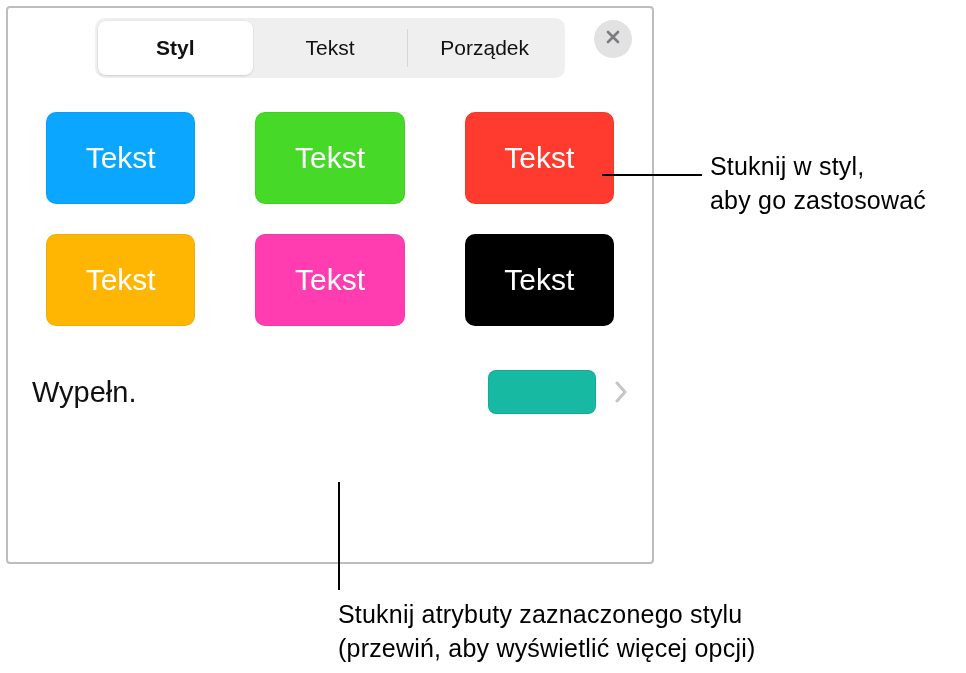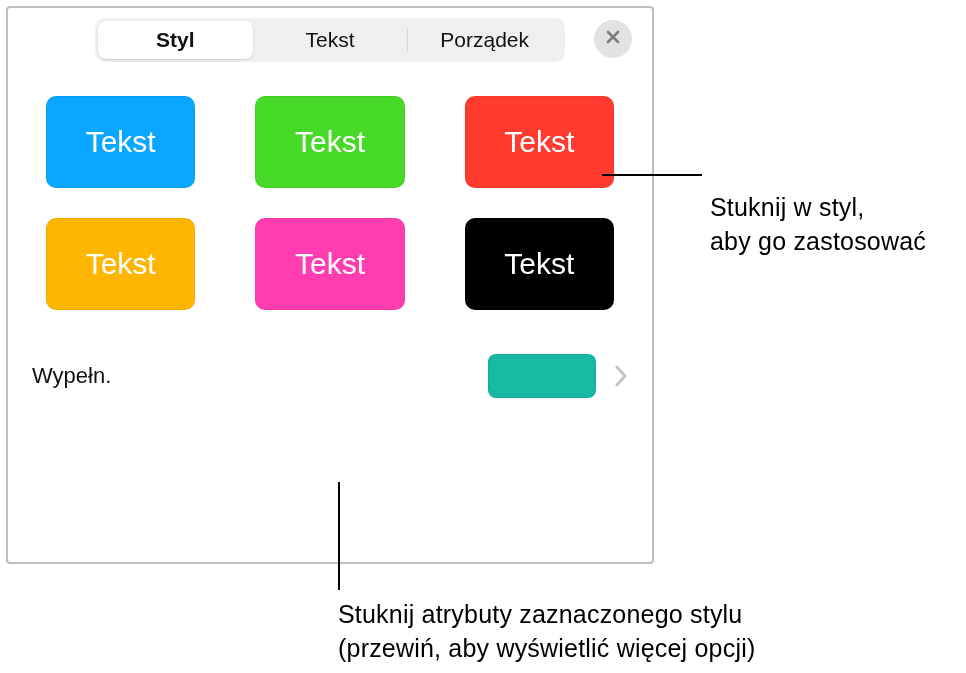--- a/index.html
+++ b/index.html
@@ -26,21 +26,21 @@
       align-items: center;
       justify-content: center;
       padding: 10px 14px 14px 14px;
       position: relative;
     }
     .segmented {
       display: flex;
       background: #efefef;
       border-radius: 10px;
       padding: 3px;
-      height: 44px;
+      height: 60px;
       align-items: stretch;
       width: 470px;
     }
     .segmented .seg {
       flex: 1 1 0;
       display: flex;
       align-items: center;
       justify-content: center;
       font-size: 21px;
       color: #111;
@@ -95,21 +95,21 @@
       font-weight: 400;
       cursor: pointer;
       box-shadow: inset 0 0 0 1px rgba(0,0,0,0.05);
     }
     .options { padding-top: 18px; }
     .row {
       display: flex;
       align-items: center;
       justify-content: space-between;
       padding: 18px 24px;
-      font-size: 22px;
+      font-size: 29px;
       color: #111;
     }
     .row + .row { border-top: 1px solid #dcdcdc; }
     .row-right { display: flex; align-items: center; gap: 18px; }
     .fill-chip {
       width: 108px;
       height: 44px;
       border-radius: 8px;
       box-shadow: inset 0 0 0 1px rgba(0,0,0,0.08);
     }
@@ -199,18 +199,18 @@
           <svg viewBox="0 0 14 22">
               <path d="M3 2 L11 11 L3 20" stroke="#c5c5c7" stroke-width="3" stroke-linecap="round" stroke-linejoin="round" fill="none"></path>
             </svg>
         </span>
       </span>
     </div>
   </div>
 </div>
 
 <div class="callout-line" style="left:602px; top:174px; width:100px; height:2px;"></div>
-<div class="callout" style="left:710px; top:150px; width:250px; white-space:pre-line;margin-top:41px;">Stuknij w styl,
+<div class="callout" style="left:710px; top:150px; width:250px; white-space:pre-line;">Stuknij w styl,
 aby go zastosować</div>
 
 <div class="callout-line" style="left:338px; top:482px; width:2px; height:108px;"></div>
 <div class="callout" style="left:338px; top:598px; width:620px; white-space:pre-line;">Stuknij atrybuty zaznaczonego stylu
 (przewiń, aby wyświetlić więcej opcji)</div>
 
 </body></html>

